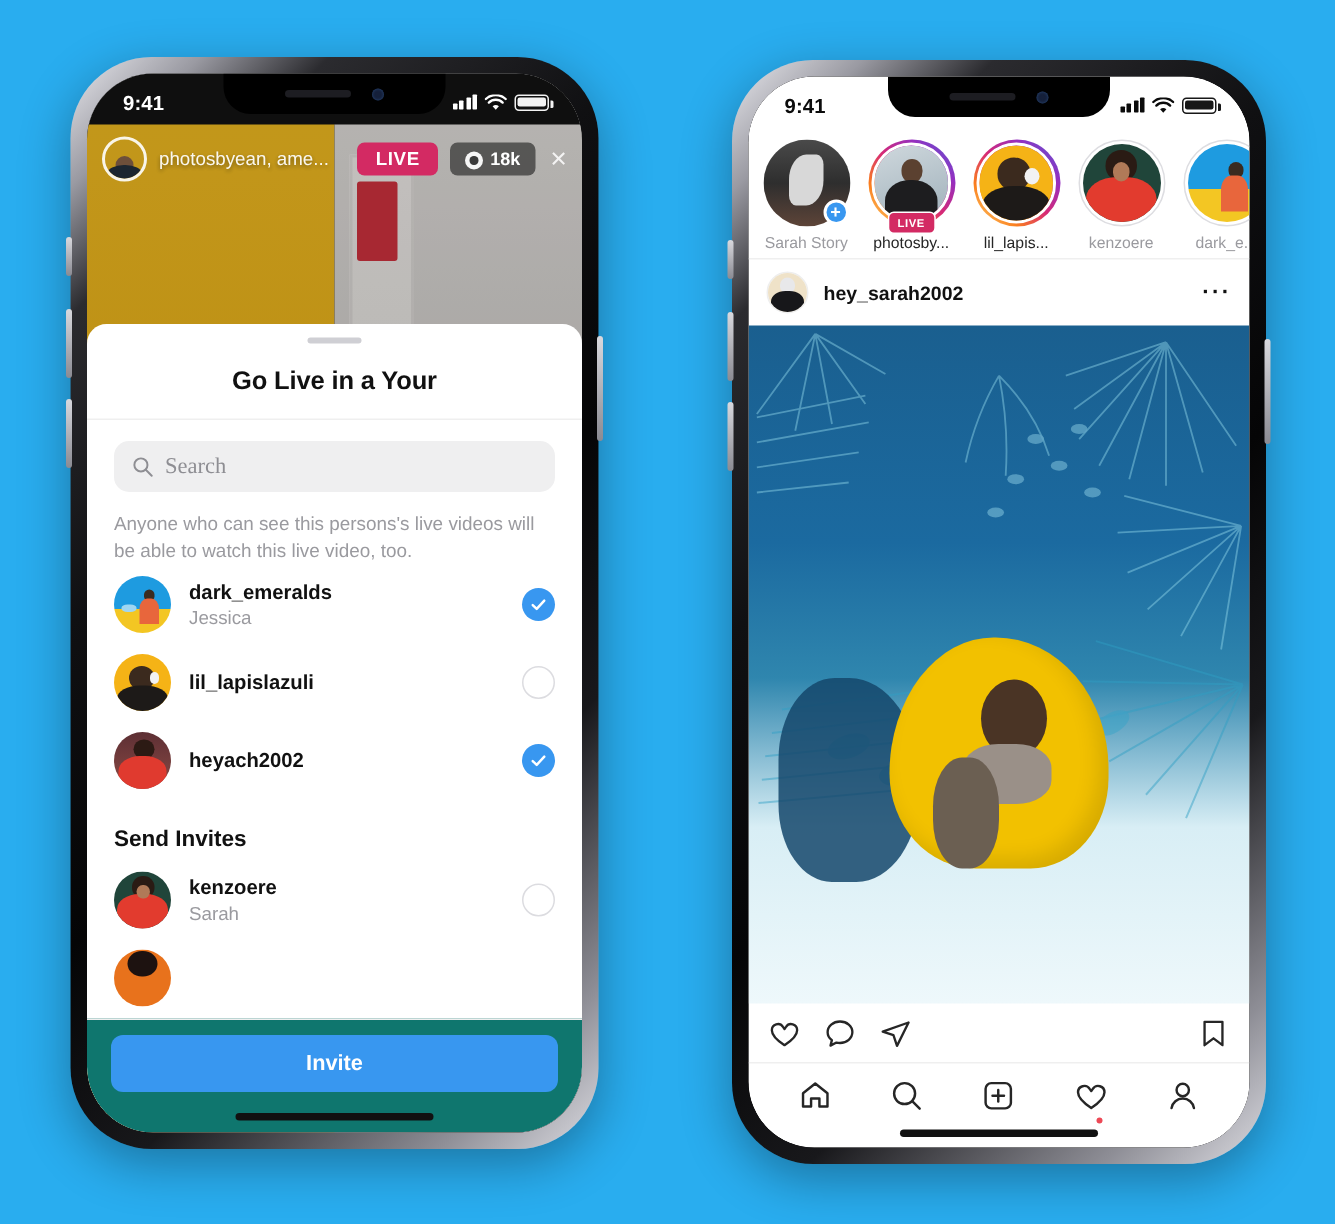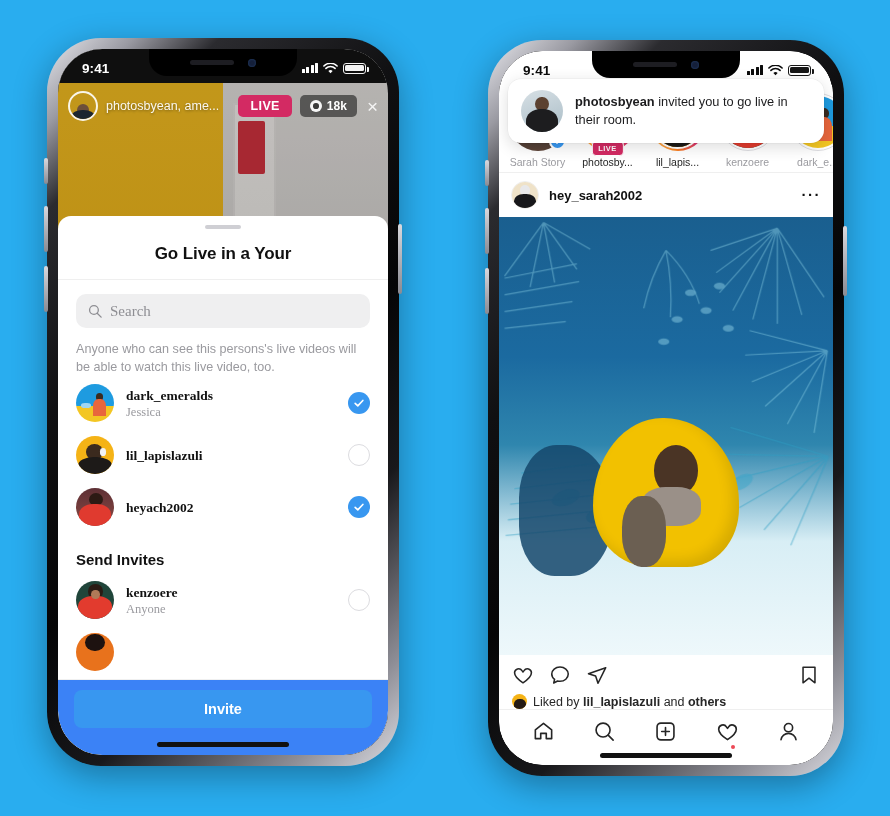--- a/index.html
+++ b/index.html
@@ -119,21 +119,21 @@
   .live-avatar .body { position:absolute; left:50%; bottom:-12%; transform:translateX(-50%);
     width:88%; height:46%; border-radius:48% 48% 0 0; background:#1c2630; }
   .live-names { color:#fff; font-size:12.5px; margin-left:8px; opacity:.93;
     text-shadow:0 1px 3px rgba(0,0,0,.45); }
   .badge-live {
     background:#D32A63; color:#fff; font-size:12.5px; font-weight:bold;
     padding:4px 12px; border-radius:5px; letter-spacing:.4px;
   }
   .badge-views {
     background: rgba(30,30,30,.62); color:#fff; font-size:12px; font-weight:600;
-    padding:4px 10px; border-radius:5px; display:flex; align-items:center; gap:5px;
+    padding:4px 10px; border-radius:5px; display:flex; align-items:flex-end; gap:5px;
   }
   .eye { width:12px; height:12px; border-radius:50%; background:#fff; position:relative; opacity:.95;}
   .eye::after { content:""; position:absolute; inset:3.2px; border-radius:50%; background:#3a3a3a; }
   .live-close { color:rgba(255,255,255,.85); font-size:19px; line-height:1; margin-left:10px; font-weight:300; }
   .scrim { position:absolute; inset:0; background: rgba(0,0,0,.16); z-index:3; }
 
   
   .sheet {
     position:absolute; left:0; right:0; bottom:0; top:167px;
     background:#fff; border-top-left-radius:13px; border-top-right-radius:13px;
@@ -151,29 +151,29 @@
   .search-box svg { flex:0 0 auto; }
   .helper { padding:12px 18px 0; color:#9a9a9f; font-size:12.6px; line-height:1.45; }
   .sec-head {
     display:flex; align-items:baseline; justify-content:space-between;
     padding:18px 18px 6px;
   }
   .sec-title { font-size:15px; font-weight:bold; color:#111; }
   .sec-action { font-size:13px; font-weight:600; color:#3897F0; }
   .row { display:flex; align-items:center; padding:7px 18px; gap:12px; }
   .av { width:38px; height:38px; border-radius:50%; flex:0 0 auto; overflow:hidden; position:relative; }
-  .row-txt { flex:1; min-width:0;font-family:Liberation Serif, serif; }
+  .row-txt { flex:1; min-width:0; }
   .row-user { font-size:13.5px; font-weight:bold; color:#111; }
   .row-name { font-size:12.5px; color:#9a9a9f; margin-top:1px; }
   .chk { width:22px; height:22px; border-radius:50%; flex:0 0 auto; }
   .chk.on { background:#3897F0; display:flex; align-items:center; justify-content:center; }
   .chk.off { border:1.4px solid #dcdce0; }
   .chk.on svg { display:block; }
   .cut-row { opacity:1; }
-  .footer-bar { padding:10px 16px 0; background:#3b82f6; border-top:1px solid #f0f0f0; }
+  .footer-bar { padding:10px 16px 0; background:#0f766e; border-top:1px solid #f0f0f0; }
   .invite-btn {
     background:#3897F0; color:#fff; font-size:14.5px; font-weight:bold;
     height:38px; border-radius:8px; display:flex; align-items:center; justify-content:center;
     border:none; width:100%; cursor:pointer; font-family:inherit;
   }
   .home-ind { width:132px; height:5px; border-radius:3px; background:#111; margin:14px auto 8px; }
 
   
   .ig { position:absolute; inset:0; background:#fff; display:flex; flex-direction:column; }
   .ig-top-space { height:34px; flex:0 0 auto; }
@@ -396,21 +396,21 @@
             <span class="av">
               <span class="ph">
                   <span class="bg" style="background:#20453a"></span>
               <span class="fc" style="left:32%;top:10%;width:38%;height:38%;background:#2a1b14"></span>
               <span class="bd" style="left:6%;top:42%;width:88%;height:62%;background:#E23B2E;border-radius:44% 44% 0 0"></span>
               <span class="fc" style="left:40%;top:26%;width:22%;height:24%;background:#b07a58"></span>
                 </span>
             </span>
             <span class="row-txt">
               <span class="row-user">kenzoere</span>
-              <div class="row-name">Anyone</div>
+              <div class="row-name">Sarah</div>
             </span>
             <span class="chk off"></span>
           </div>
 
           <div class="row cut-row">
             <span class="av">
               <span class="ph">
                   <span class="bg" style="background:#E8721C"></span>
               <span class="fc" style="left:24%;top:4%;width:52%;height:46%;background:#1d1210"></span>
               </span>
@@ -586,29 +586,20 @@
             </svg>
           </span>
           <span class="spacer"></span>
           <span>
             <svg width="22" height="22" viewBox="0 0 24 24" fill="none" stroke="#262626" stroke-width="1.7">
               <path d="M5.5 3.5h13v17l-6.5-5-6.5 5z" stroke-linejoin="round"></path>
             </svg>
           </span>
         </div>
 
-        <div class="likes">
-          <span class="mini-av">
-            <span class="ph">
-                <span class="bg" style="background:#F5B316"></span>
-            <span class="bd" style="left:10%;top:36%;width:80%;height:70%;background:#241a14;border-radius:46% 46% 0 0"></span>
-              </span>
-          </span>
-          <span><span>Liked by </span><b>lil_lapislazuli</b><span> and </span><b>others</b></span>
-        </div>
 
 
         <div class="tabbar">
           <span class="tab-ic">
             <svg width="23" height="23" viewBox="0 0 24 24" fill="none" stroke="#262626" stroke-width="1.7">
               <path d="M3.5 10.3 12 3.5l8.5 6.8v9.2h-5.6v-5.6H9.1v5.6H3.5z" stroke-linejoin="round"></path>
             </svg>
           </span>
           <span class="tab-ic">
             <svg width="23" height="23" viewBox="0 0 24 24" fill="none" stroke="#262626" stroke-width="1.7">
@@ -658,26 +649,16 @@
           <span class="batt">
               <i></i>
             </span>
         </span>
       </div>
       <div class="notch">
         <span class="speaker"></span>
           <span class="cam"></span>
       </div>
 
-      <div class="toast">
-        <span class="toast-av">
-          <span class="ph">
-              <span class="bg" style="background:linear-gradient(160deg,#d7e0e5,#a9bcc6)"></span>
-          <span class="fc" style="left:34%;top:16%;width:32%;height:34%;background:#5b4130"></span>
-          <span class="bd" style="left:12%;top:46%;width:76%;height:62%;background:#1d1d1f"></span>
-            </span>
-        </span>
-        <span class="toast-txt"><b>photosbyean</b><span> invited you to go live in their room.</span></span>
-      </div>
 
     </div>
   </div>
 </div>
 
 </body></html>

